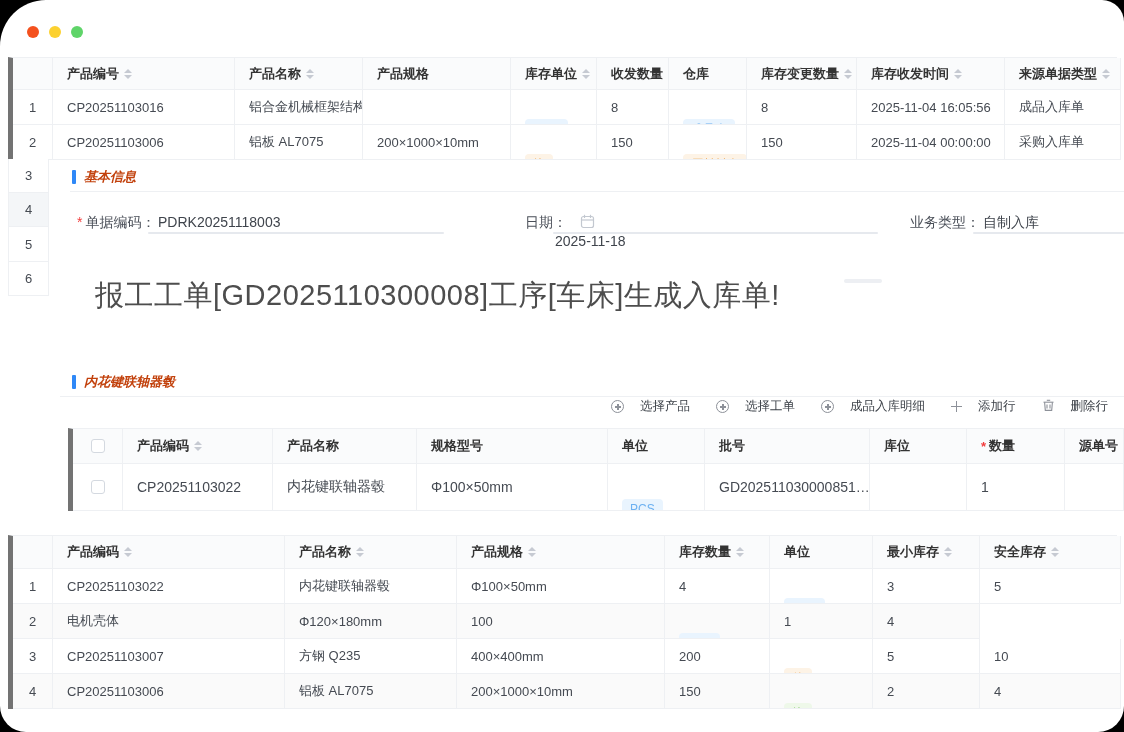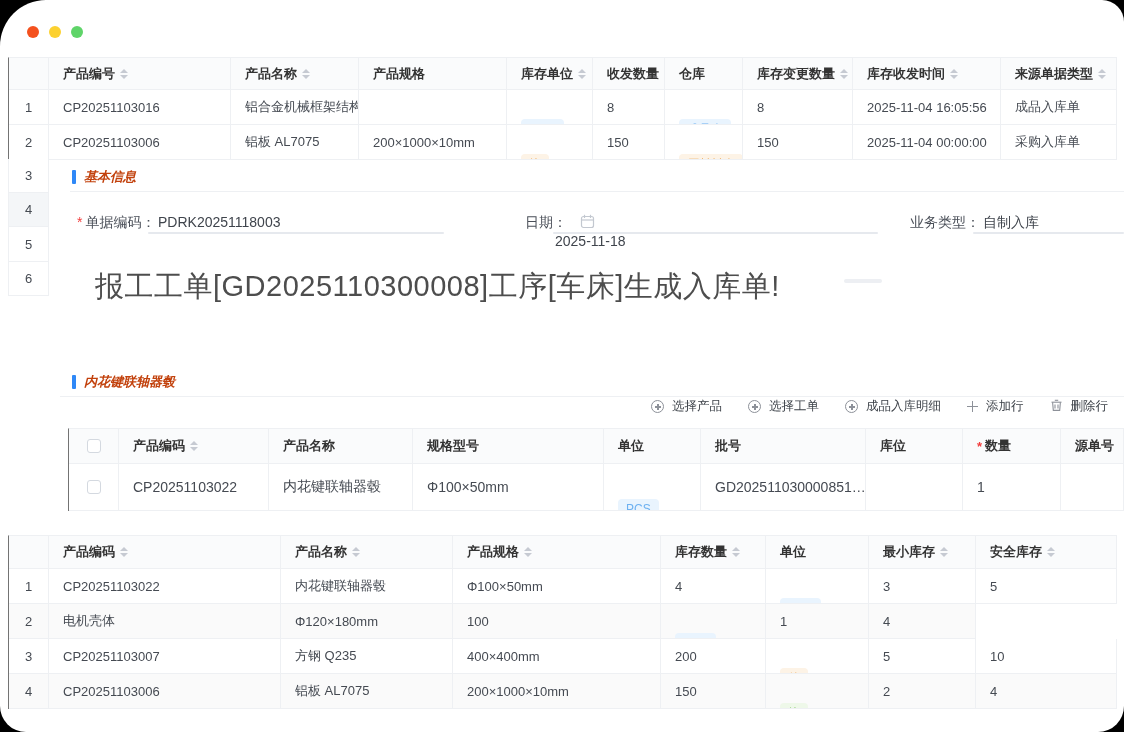--- a/index.html
+++ b/index.html
@@ -8,21 +8,21 @@
   .page { position:relative; width:1124px; height:732px; background:#000; }
   .card { position:absolute; left:0; top:0; width:1124px; height:732px; background:#fff;
     border-radius:46px 22px 26px 26px; overflow:hidden; }
 
   
   .traffic { position:absolute; left:27px; top:26px; display:flex; gap:10px; }
   .dot { width:12px; height:12px; border-radius:50%; display:inline-block; }
   .dot.red{ background:#f4511e; } .dot.yellow{ background:#fcd130; } .dot.green{ background:#5fd469; }
 
   
-  .tbl { position:absolute; border-top:1px solid #eef0f3; border-left:1px solid #737373; background:#fff; }
+  .tbl { position:absolute; border-top:1px solid #eef0f3; border-left:5px solid #737373; background:#fff; }
   .grid { display:grid; }
   .th, .td { display:flex; align-items:center; padding:0 14px; border-right:1px solid #eef0f3;
     border-bottom:1px solid #eef0f3; overflow:hidden; white-space:nowrap; }
   .th { background:#fafbfc; font-size:13px; font-weight:700; color:#333; }
   .td { font-size:13px; color:#454a52; }
   .center { justify-content:center; padding:0 4px; }
 
   .top-grid  { grid-template-columns:40px 182px 128px 148px 86px 72px 78px 110px 148px 116px; }
   .top-grid .th { height:32px; } .top-grid .td { height:35px; }
 
@@ -64,21 +64,21 @@
   .fvalue { font-size:14px; color:#3f444c; }
   .req { color:#f23c3c; margin-right:3px; }
   .underline { position:absolute; height:2px; background:#e6e9ee; border-radius:2px; z-index:6; }
 
   .toast { font-size:29px; color:#4d4d4d; letter-spacing:0.5px; white-space:nowrap; }
   .stub-line { position:absolute; width:38px; height:4px; border-radius:2px; background:#edeff3; z-index:6; }
 
   
   .toolbar { position:absolute; top:398px; left:560px; width:548px; display:flex; justify-content:flex-end;
     align-items:center; gap:26px; z-index:6; }
-  .tbtn { display:inline-flex; align-items:center; gap:8px; font-size:12.5px; color:#3c4148; cursor:pointer; }
+  .tbtn { display:inline-flex; align-items:center; gap:16px; font-size:12.5px; color:#3c4148; cursor:pointer; }
   .cplus { width:13px; height:13px; border:1px solid #8d9199; border-radius:50%; position:relative; display:inline-block; }
   .cplus::before { content:""; position:absolute; left:2.6px; top:5.4px; width:6px; height:1.3px; background:#8d9199; }
   .cplus::after  { content:""; position:absolute; left:5.4px; top:2.6px; width:1.3px; height:6px; background:#8d9199; }
   .plus { width:11px; height:11px; position:relative; display:inline-block; }
   .plus::before { content:""; position:absolute; left:0; top:5px; width:11px; height:1.4px; background:#8d9199; }
   .plus::after  { content:""; position:absolute; left:5px; top:0; width:1.4px; height:11px; background:#8d9199; }
 
   .cb { width:14px; height:14px; border:1px solid #d4d9e0; border-radius:3px; background:#fff; display:inline-block; }
 
   .cal { display:inline-block; margin-right:6px; }
@@ -218,21 +218,21 @@
         </svg>
       </span>
       <span class="fvalue">2025-11-18</span>
     </div>
     <div class="underline" style="left:553px; top:232px; width:325px;"></div>
 
     <div class="ov flabel" style="left:910px; top:214px;">业务类型：</div>
     <div class="ov fvalue" style="left:983px; top:214px;">自制入库</div>
     <div class="underline" style="left:973px; top:232px; width:151px;"></div>
 
-    <div class="ov toast" style="left:95px; top:267px;">报工工单[GD2025110300008]工序[车床]生成入库单!</div>
+    <div class="ov toast" style="left:95px; top:276px;">报工工单[GD2025110300008]工序[车床]生成入库单!</div>
     <div class="stub-line" style="left:844px; top:279px;"></div>
 
     <div class="ov sec-head" style="left:72px; top:373px;">
       <span class="sec-bar"></span>
       <span class="sec-title">内花键联轴器毂</span>
     </div>
     <div class="divider" style="left:60px; top:396px; width:1064px;"></div>
 
     <div class="toolbar">
       <span class="tbtn">

